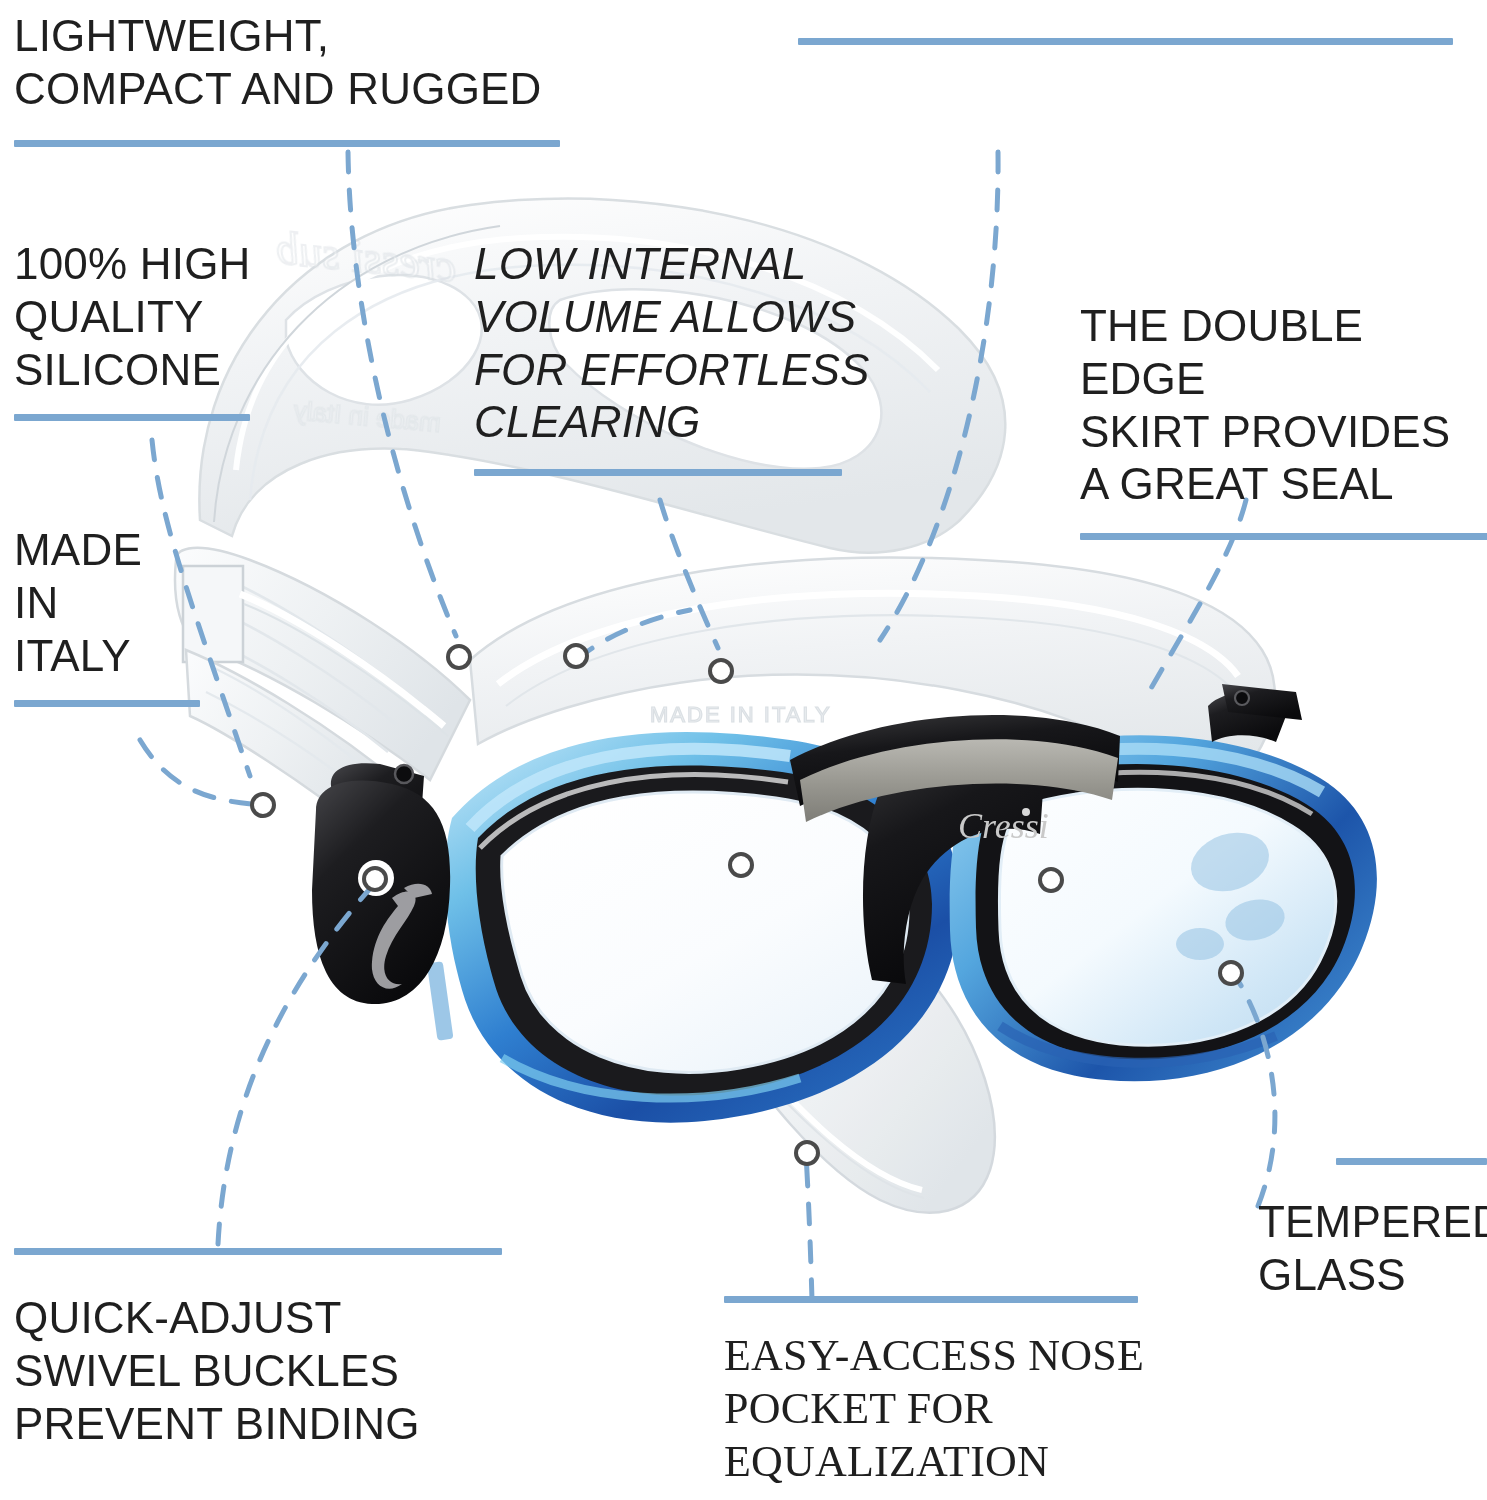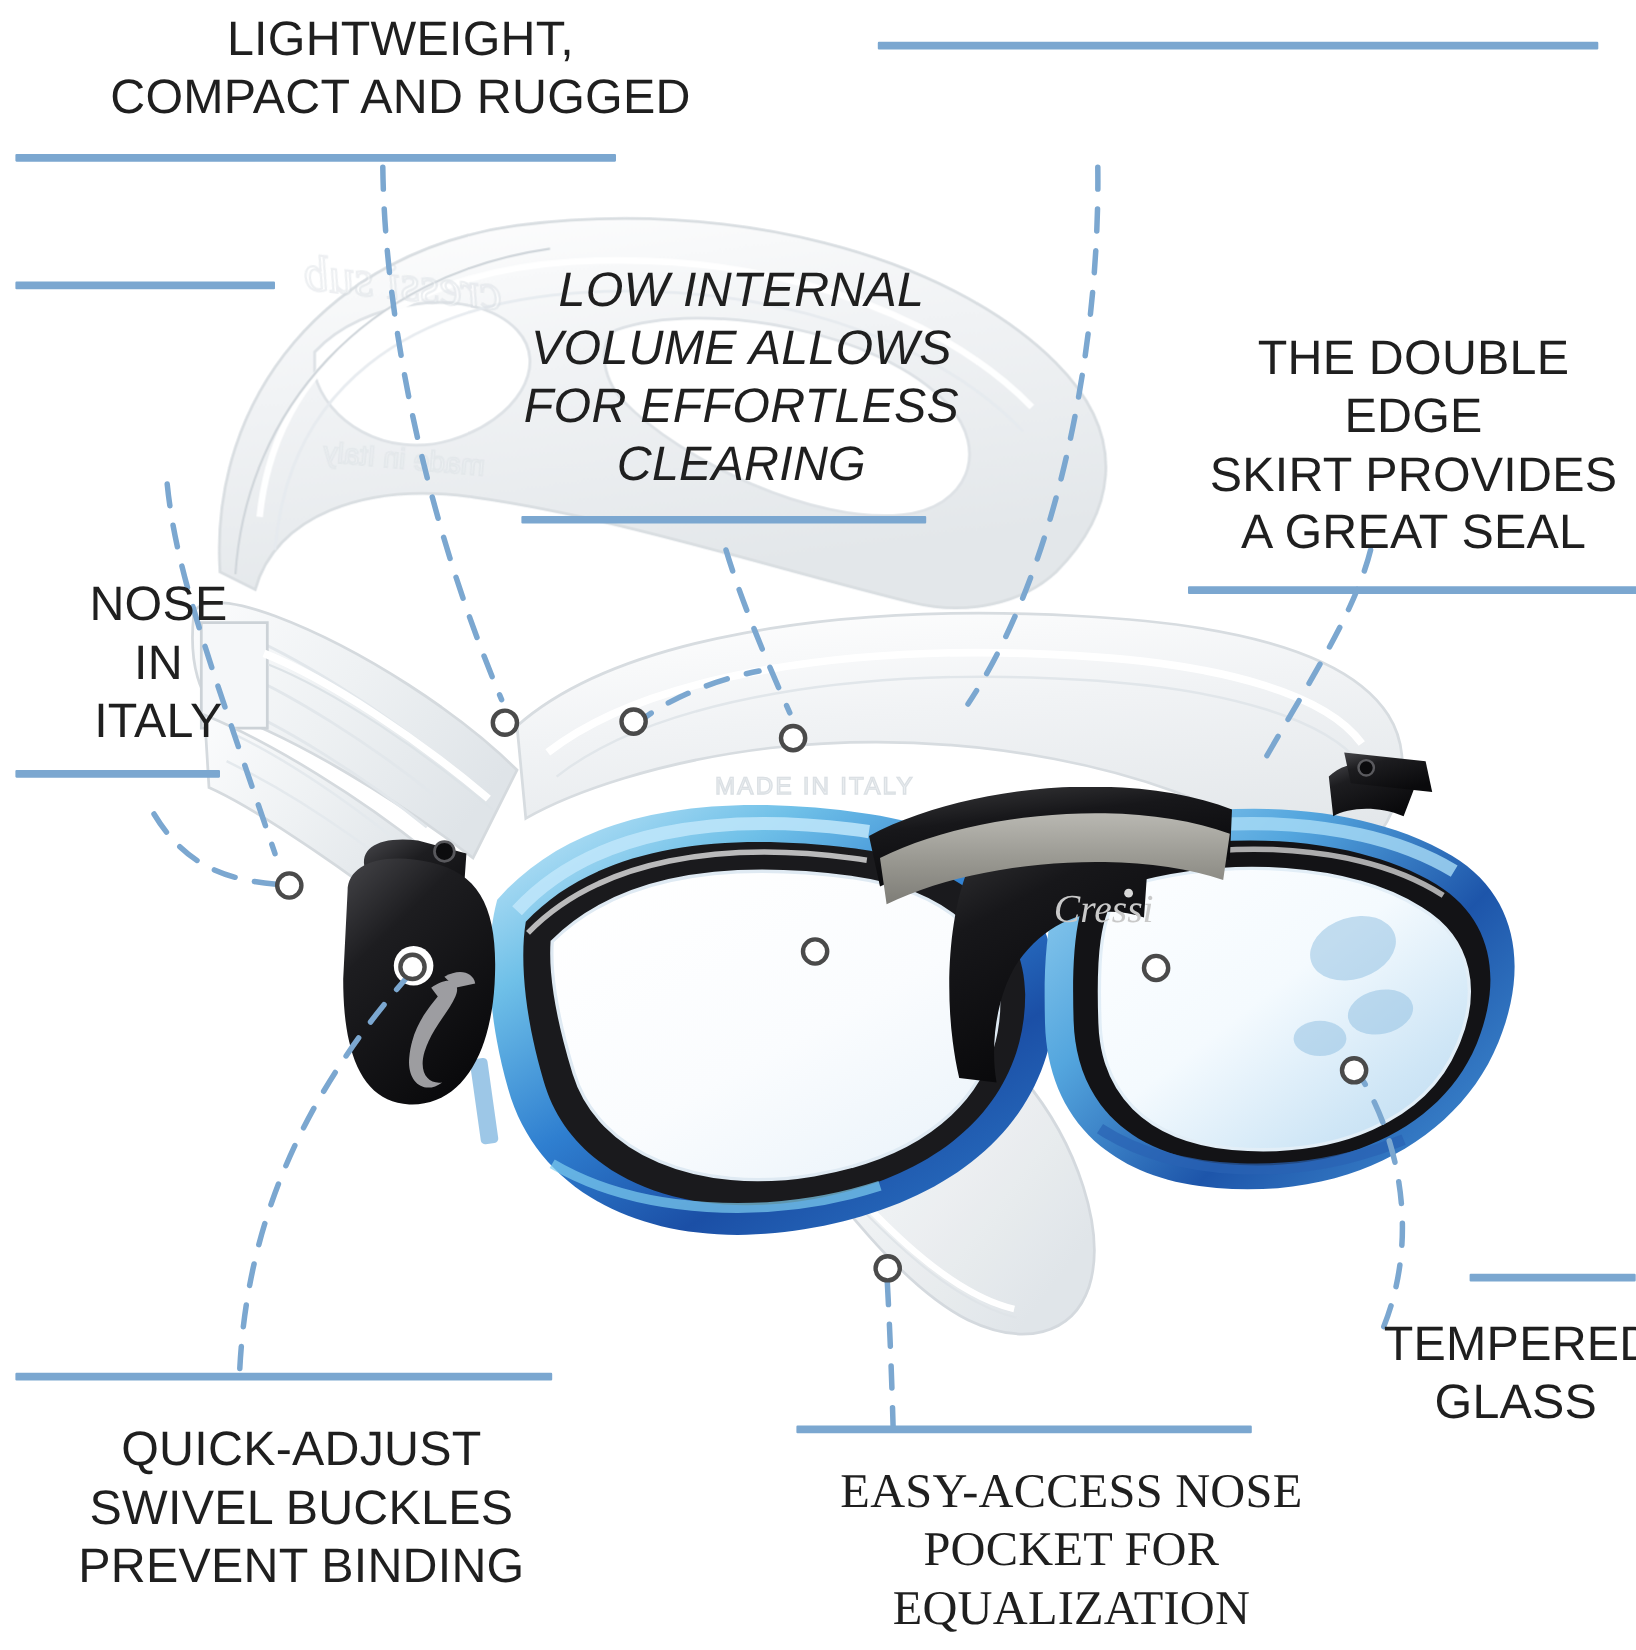--- a/index.html
+++ b/index.html
@@ -9,21 +9,21 @@
     font-family:"Liberation Sans", sans-serif;
     overflow:hidden;
     position:relative;
   }
   #stage{position:absolute;inset:0;width:1487px;height:1500px;}
 
   
   #product{position:absolute;left:0;top:0;width:1487px;height:1500px;z-index:1;}
 
   
-  .callout{position:absolute;z-index:3;text-align:center;}
+  .callout{position:absolute;z-index:3;}
   .callout .txt{
     color:#1f1f1f;
     font-size:44px;
     line-height:1.20;
     letter-spacing:.2px;
     white-space:pre-line;
     font-weight:400;
   }
   .rule{
     height:7px;
@@ -259,40 +259,43 @@
     <div class="txt">LIGHTWEIGHT,
 COMPACT AND RUGGED</div>
     <div class="rule" style="width:546px;margin-top:24px;"></div>
   </div>
 
   <div class="callout" style="left:798px;top:14px;width:680px;">
     <div class="rule" style="width:655px;margin-top:24px;"></div>
   </div>
 
   <div class="callout" style="left:14px;top:238px;width:420px;">
+    <div class="txt">100% HIGH
+QUALITY
+SILICONE</div>
     <div class="rule" style="width:236px;margin-top:18px;"></div>
   </div>
 
   <div class="callout" style="left:474px;top:238px;width:400px;font-style:italic;">
     <div class="txt">LOW INTERNAL
 VOLUME ALLOWS
 FOR EFFORTLESS
 CLEARING</div>
     <div class="rule" style="width:368px;margin-top:20px;"></div>
   </div>
 
   <div class="callout" style="left:1080px;top:300px;width:410px;">
     <div class="txt">THE DOUBLE EDGE
 SKIRT PROVIDES
 A GREAT SEAL</div>
     <div class="rule" style="width:408px;margin-top:22px;"></div>
   </div>
 
   <div class="callout" style="left:14px;top:524px;width:260px;">
-    <div class="txt">NOSE
+    <div class="txt">MADE
 IN
 ITALY</div>
     <div class="rule" style="width:186px;margin-top:18px;"></div>
   </div>
 
   <div class="callout" style="left:1258px;top:1196px;width:240px;">
     <div class="txt">TEMPERED
 GLASS</div>
   </div>
   <div class="rule" style="position:absolute;z-index:3;left:1336px;top:1158px;width:151px;"></div>

